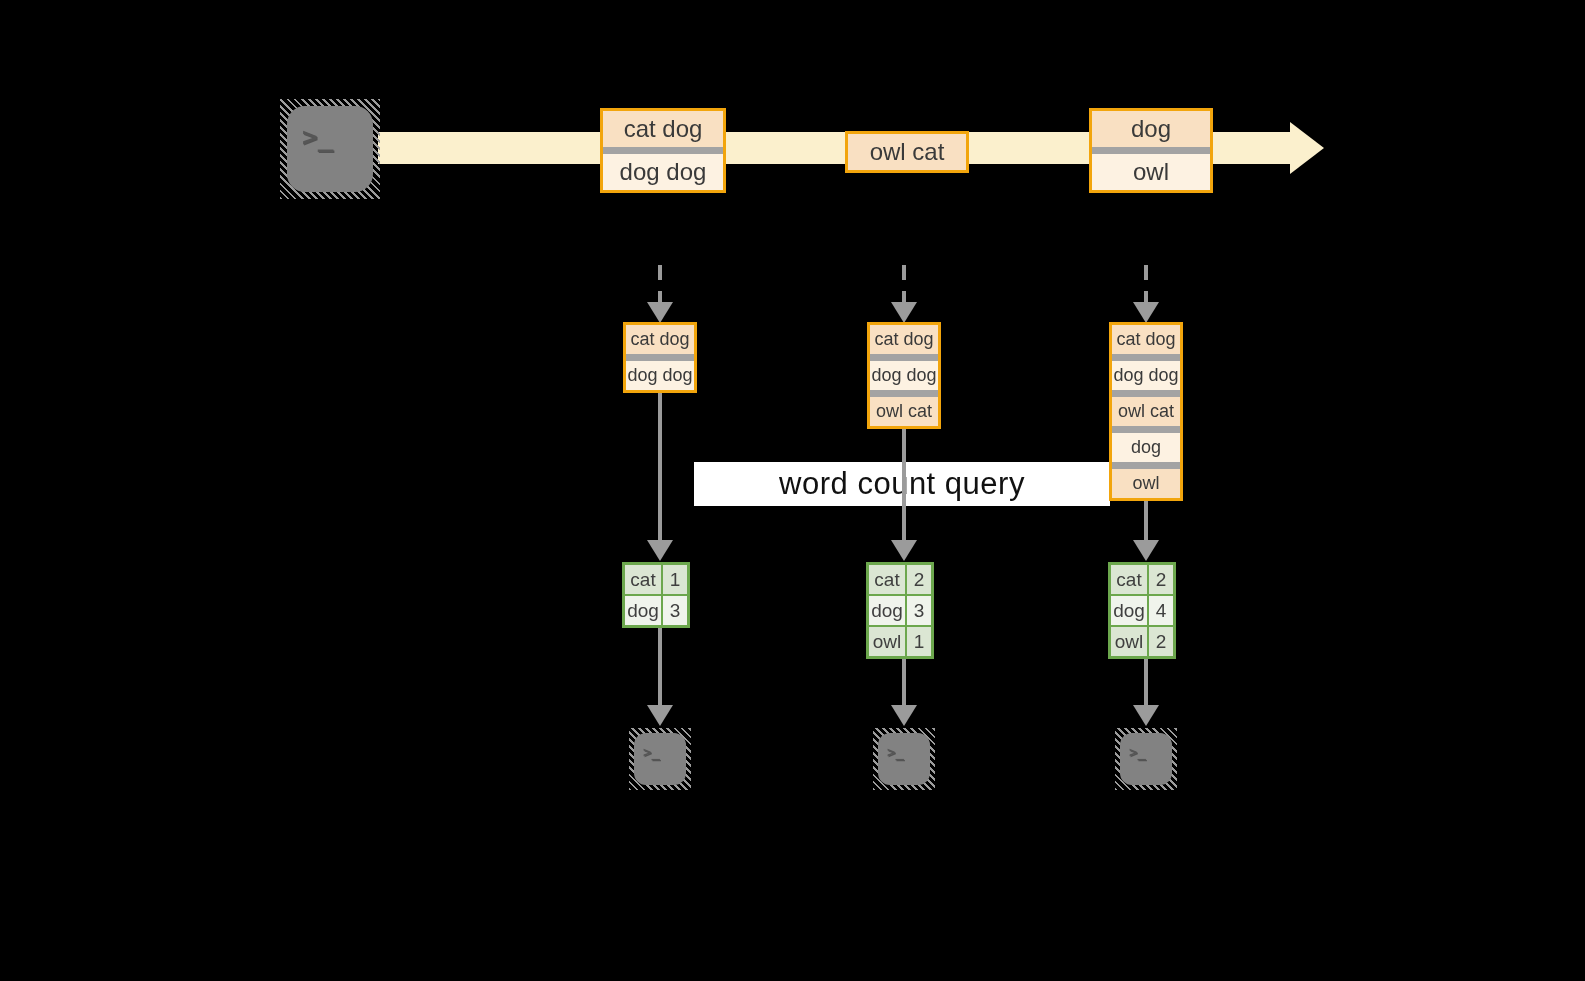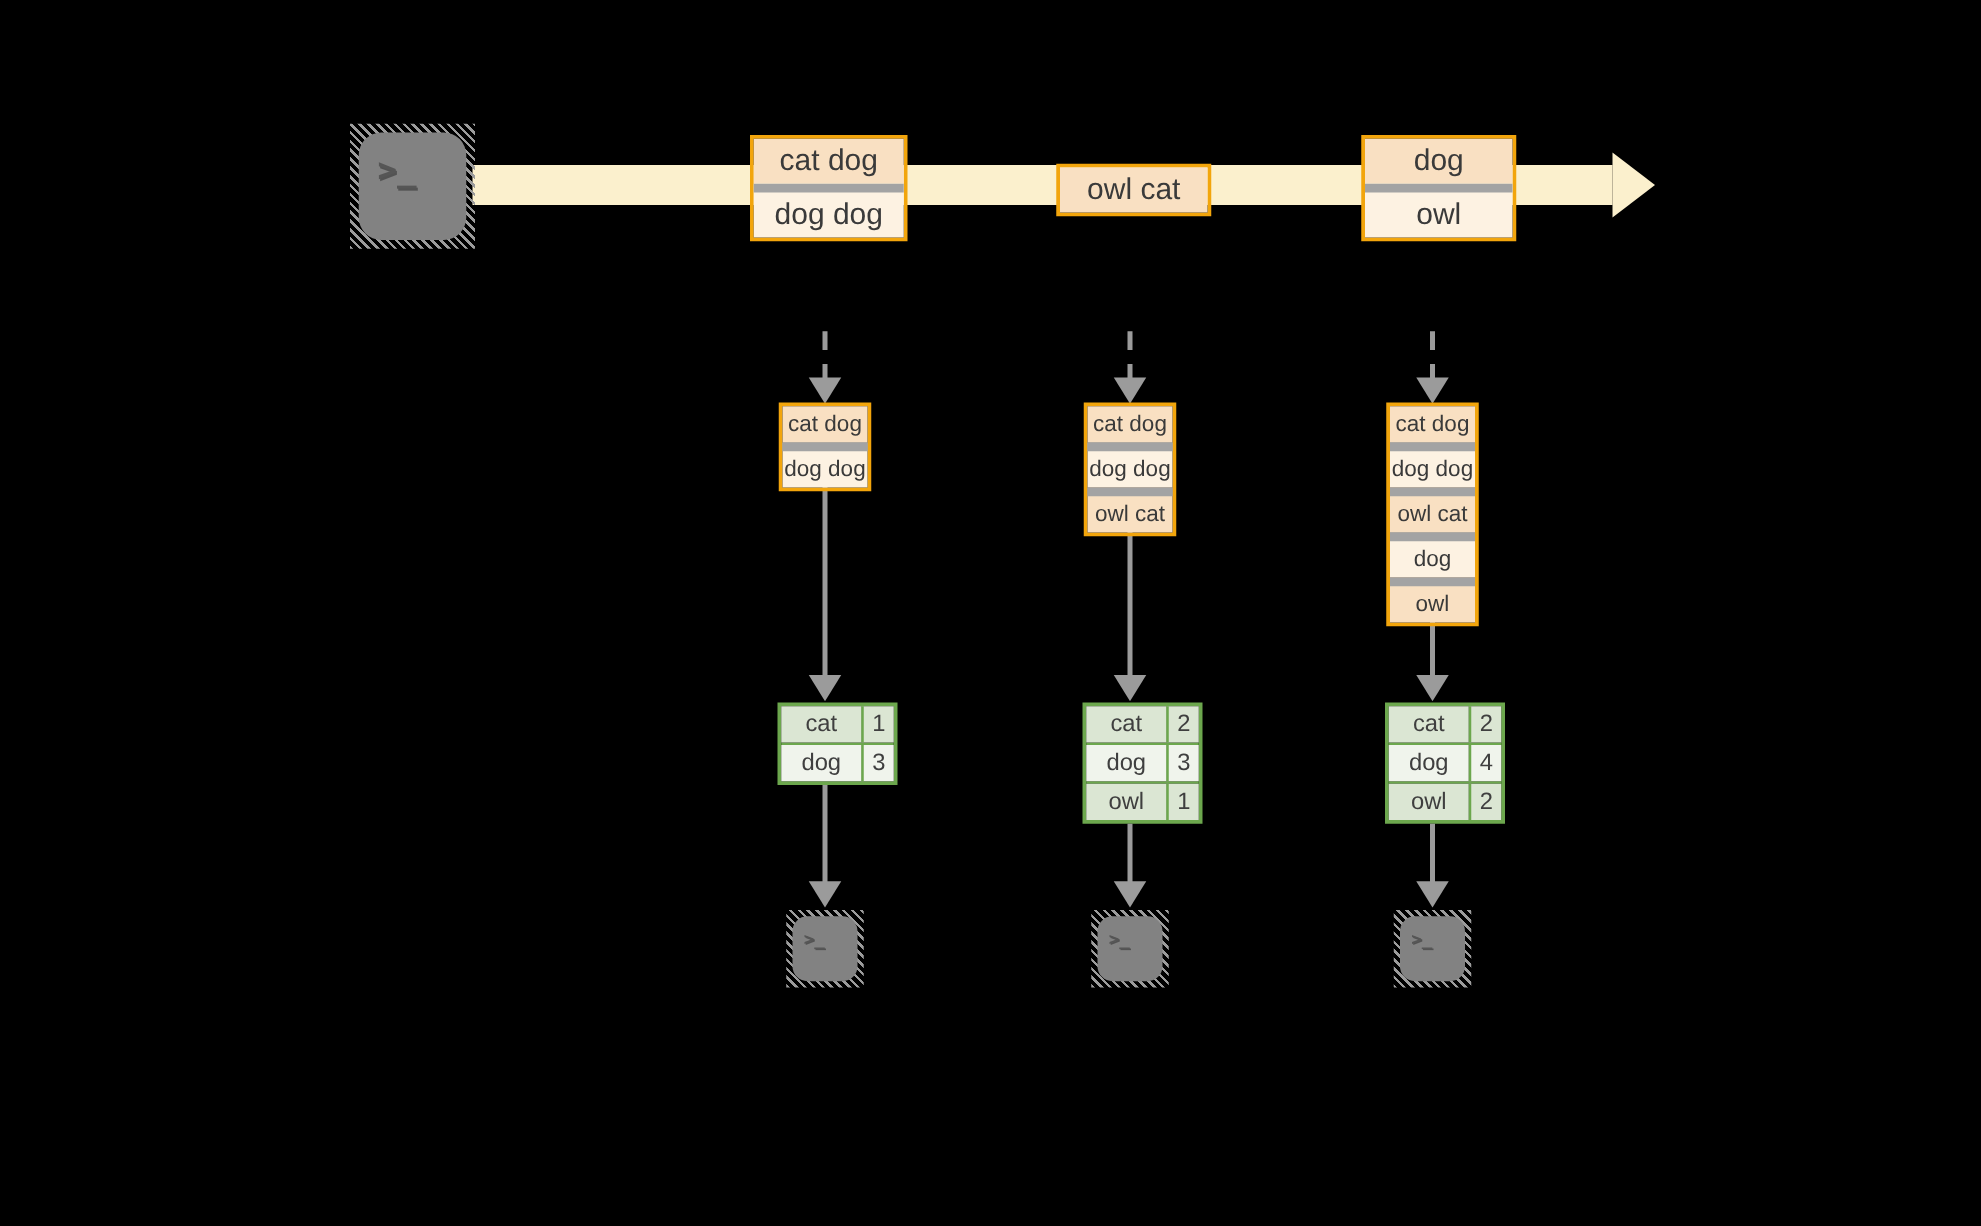--- a/index.html
+++ b/index.html
@@ -48,21 +48,21 @@
   }
 
   
   .gtable { border:3px solid #6CA74D; box-sizing:content-box; }
   .grow { display:flex; }
   .grow + .grow { border-top:2px solid #6CA74D; }
   .gcell {
     height:29px; display:flex; align-items:center; justify-content:center;
     color:#3f3f3f; font-size:19px;
   }
-  .gcell.word  { width:64px;text-align:right; }
+  .gcell.word  { width:36px;text-align:right; }
   .gcell.count { width:24px; border-left:2px solid #6CA74D; }
   .grow.dark  .gcell { background:#DBE6D3; }
   .grow.light .gcell { background:#F0F4EC; }
 
   
   .hatch {
     background:repeating-linear-gradient(45deg,#9c9c9c 0 2px,transparent 2px 5px);
   }
   .term-inner { position:absolute; background:#828282; }
   .term-glyph {
@@ -101,20 +101,21 @@
 
   <div class="abs vdash" style="left:658px; top:265px; height:40px;"></div>
   <div class="abs vhead" style="left:647px; top:302px;"></div>
 
   <div class="abs vdash" style="left:902px; top:265px; height:40px;"></div>
   <div class="abs vhead" style="left:891px; top:302px;"></div>
 
   <div class="abs vdash" style="left:1144px; top:265px; height:40px;"></div>
   <div class="abs vhead" style="left:1133px; top:302px;"></div>
 
+  <div class="abs wcq" style="left:694px; top:462px; width:416px; height:44px;">word count query</div>
 
   <div class="abs vline" style="left:658px; top:388px; height:152px;"></div>
   <div class="abs vhead" style="left:647px; top:540px;"></div>
 
   <div class="abs vline" style="left:902px; top:419px; height:121px;"></div>
   <div class="abs vhead" style="left:891px; top:540px;"></div>
 
   <div class="abs vline" style="left:1144px; top:484px; height:56px;"></div>
   <div class="abs vhead" style="left:1133px; top:540px;"></div>
 

